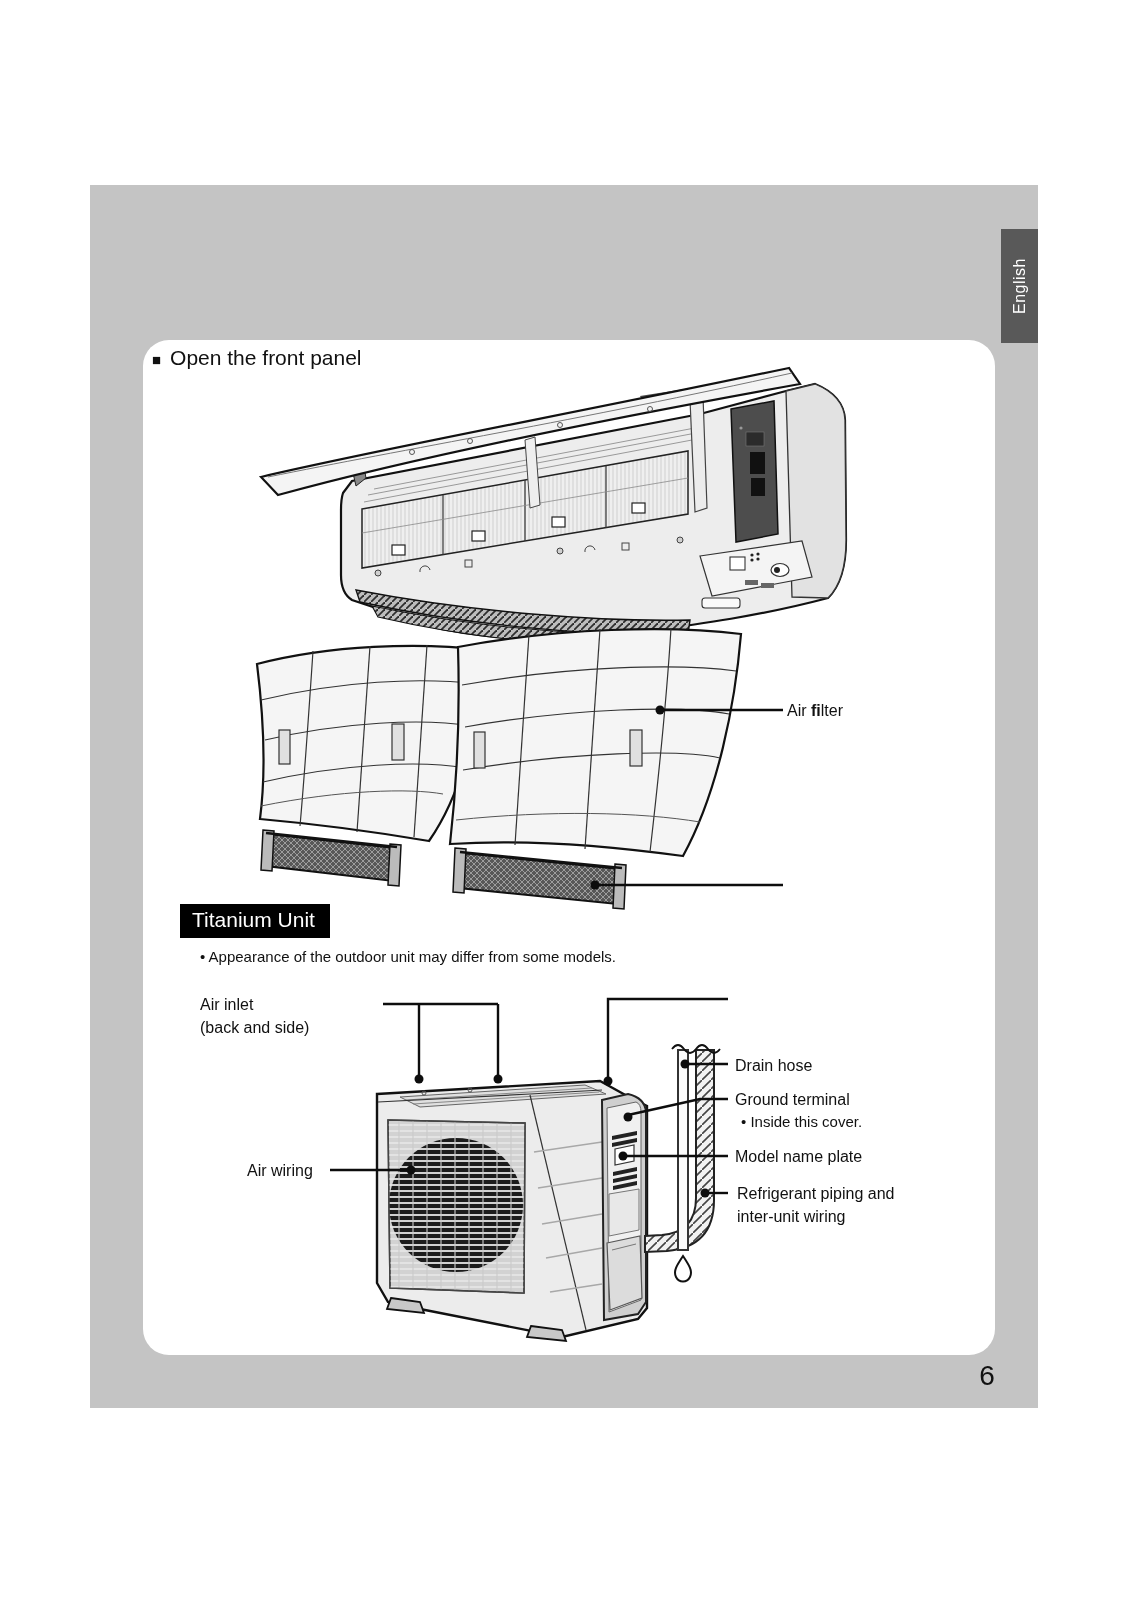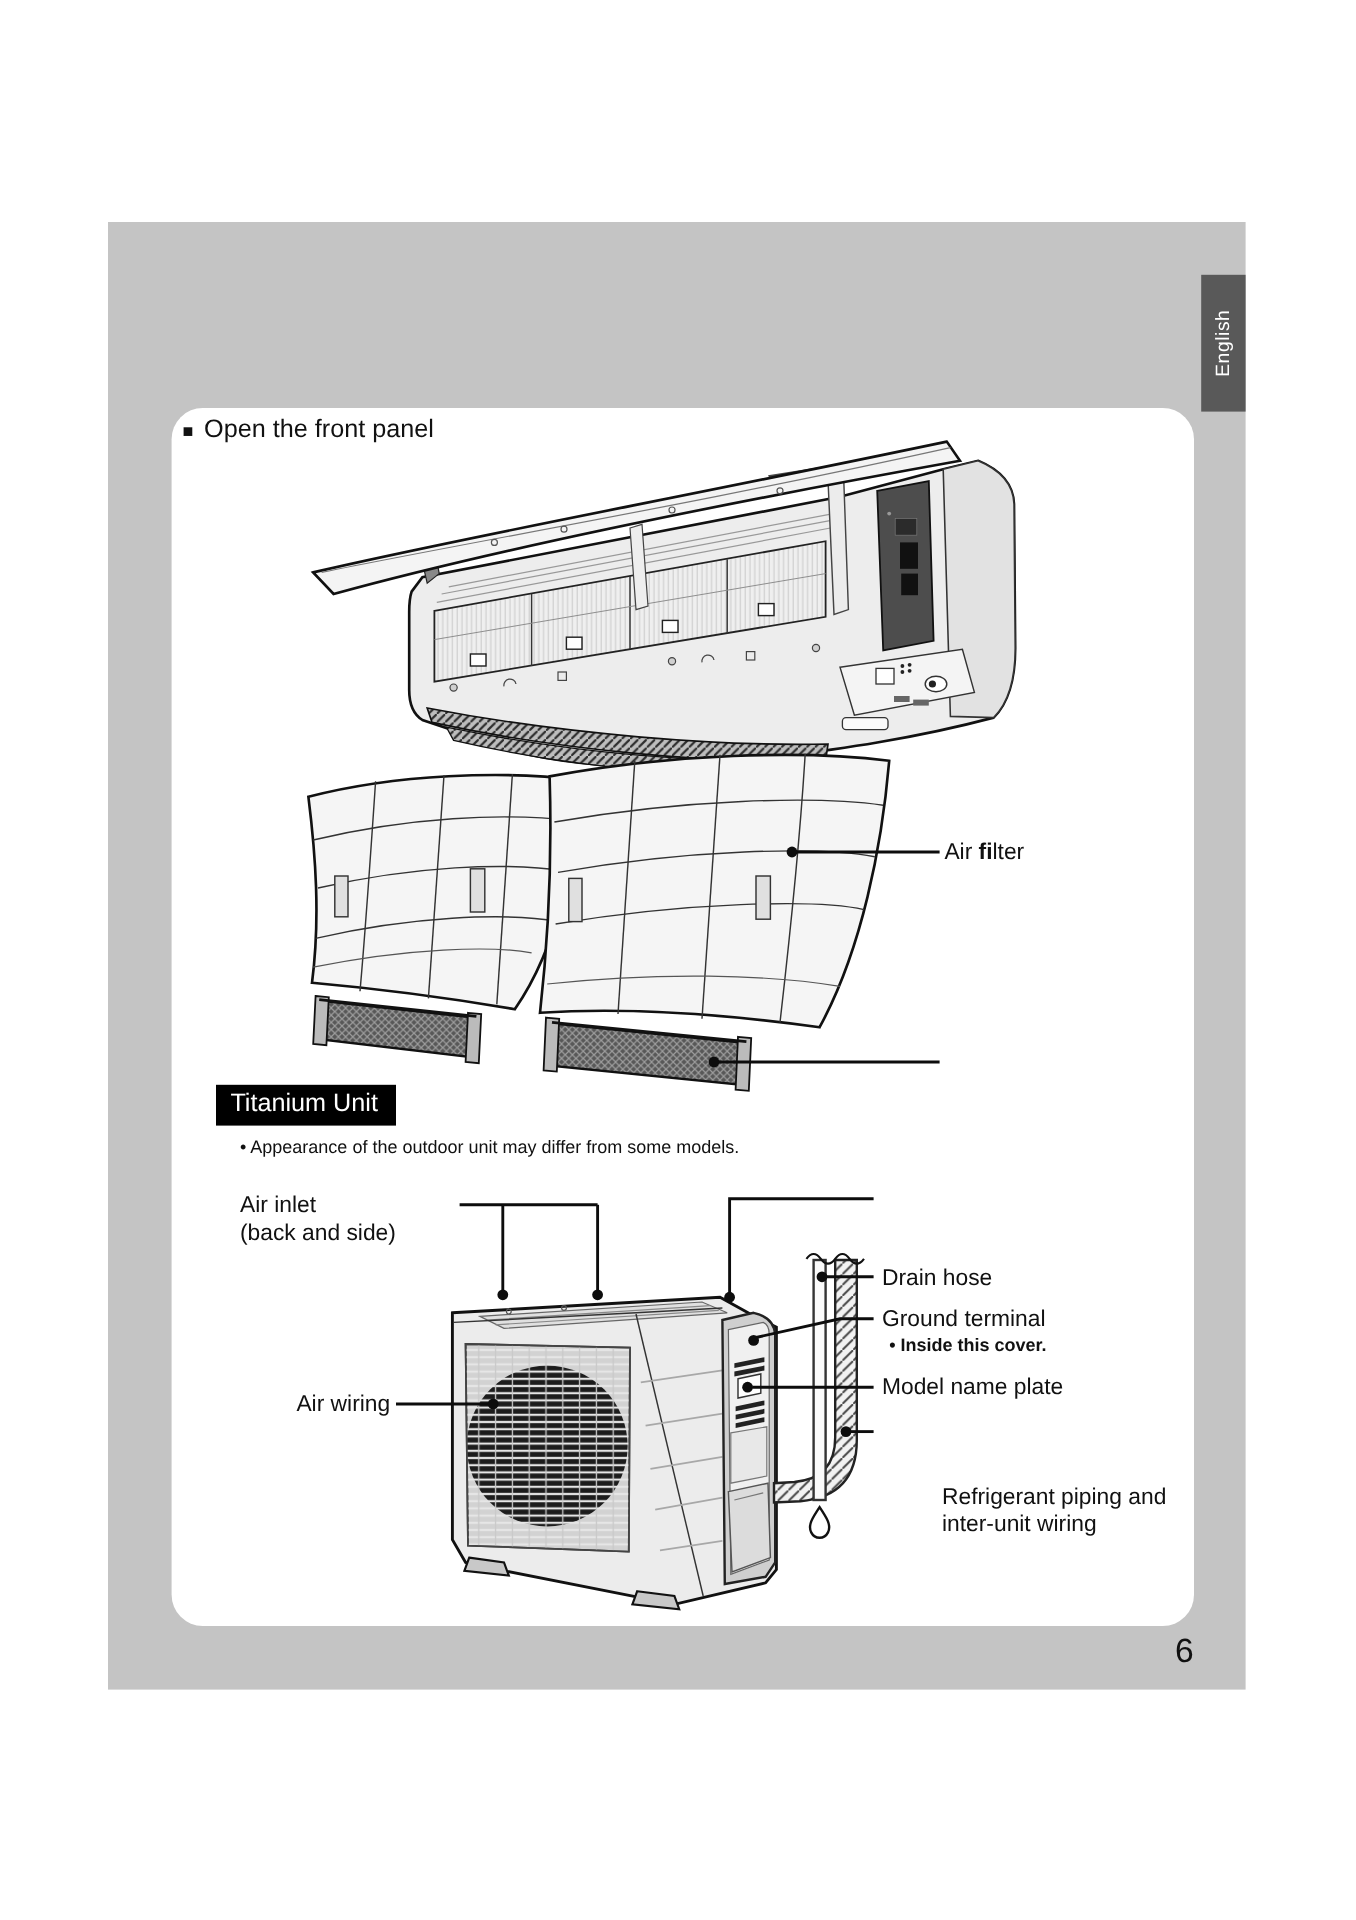--- a/index.html
+++ b/index.html
@@ -5,21 +5,21 @@
   html,body{margin:0;padding:0;background:#fff;}
   #stage{position:relative;width:1130px;height:1600px;background:#ffffff;overflow:hidden;
          font-family:"Liberation Sans","DejaVu Sans",sans-serif;color:#111;}
   .page-bg{position:absolute;left:90px;top:185px;width:948px;height:1223px;background:#c4c4c4;}
   .white-panel{position:absolute;left:143px;top:340px;width:852px;height:1015px;background:#ffffff;border-radius:26px;}
   .english-tab{position:absolute;left:1001px;top:229px;width:37px;height:114px;background:#595959;
                display:flex;align-items:center;justify-content:center;}
   .english-tab span{transform:rotate(-90deg);color:#fff;font-size:16px;white-space:nowrap;letter-spacing:.5px;}
   .heading{position:absolute;left:152px;top:346px;font-size:21px;display:flex;align-items:center;}
   .heading .sq{font-size:15px;margin-right:9px;position:relative;top:1px;}
-  .lbl{position:absolute;font-size:19px;line-height:23px;white-space:nowrap;color:#111;}
+  .lbl{position:absolute;font-size:16px;line-height:23px;white-space:nowrap;color:#111;}
   .lbl-sm{position:absolute;font-size:15px;line-height:18px;white-space:nowrap;color:#111;}
   .right-align{text-align:left;}
   .outdoor-header{position:absolute;left:180px;top:904px;background:#000;color:#fff;
                   font-size:21px;padding:4px 15px 6px 12px;}
   .fi{font-weight:bold;}
   .page-num{position:absolute;left:947px;top:1360px;width:80px;text-align:center;font-size:28px;color:#111;}
   svg.art{position:absolute;left:0;top:0;pointer-events:none;}
 </style>
 </head>
 <body>
@@ -260,24 +260,24 @@
     <div>(back and side)</div>
   </div>
 
   <div class="lbl" style="left:247px;top:1159px;">Air wiring</div>
 
 
   <div class="lbl" style="left:735px;top:1054px;">Drain hose</div>
 
   <div class="lbl" style="left:735px;top:1088px;">Ground terminal</div>
 
-  <div class="lbl-sm" style="left:741px;top:1113px;font-weight:bold;">• Inside this cover.</div>
+  <div class="lbl-sm" style="left:741px;top:1113px;">• Inside this cover.</div>
 
   <div class="lbl" style="left:735px;top:1145px;">Model name plate</div>
 
-  <div class="lbl" style="left:737px;top:1236px;margin-left:48px;">
+  <div class="lbl" style="left:737px;top:1182px;">
     <div>Refrigerant piping and</div>
     <div>inter-unit wiring</div>
   </div>
 
   <div class="page-num">6</div>
 
 </div>
 
 </body></html>

